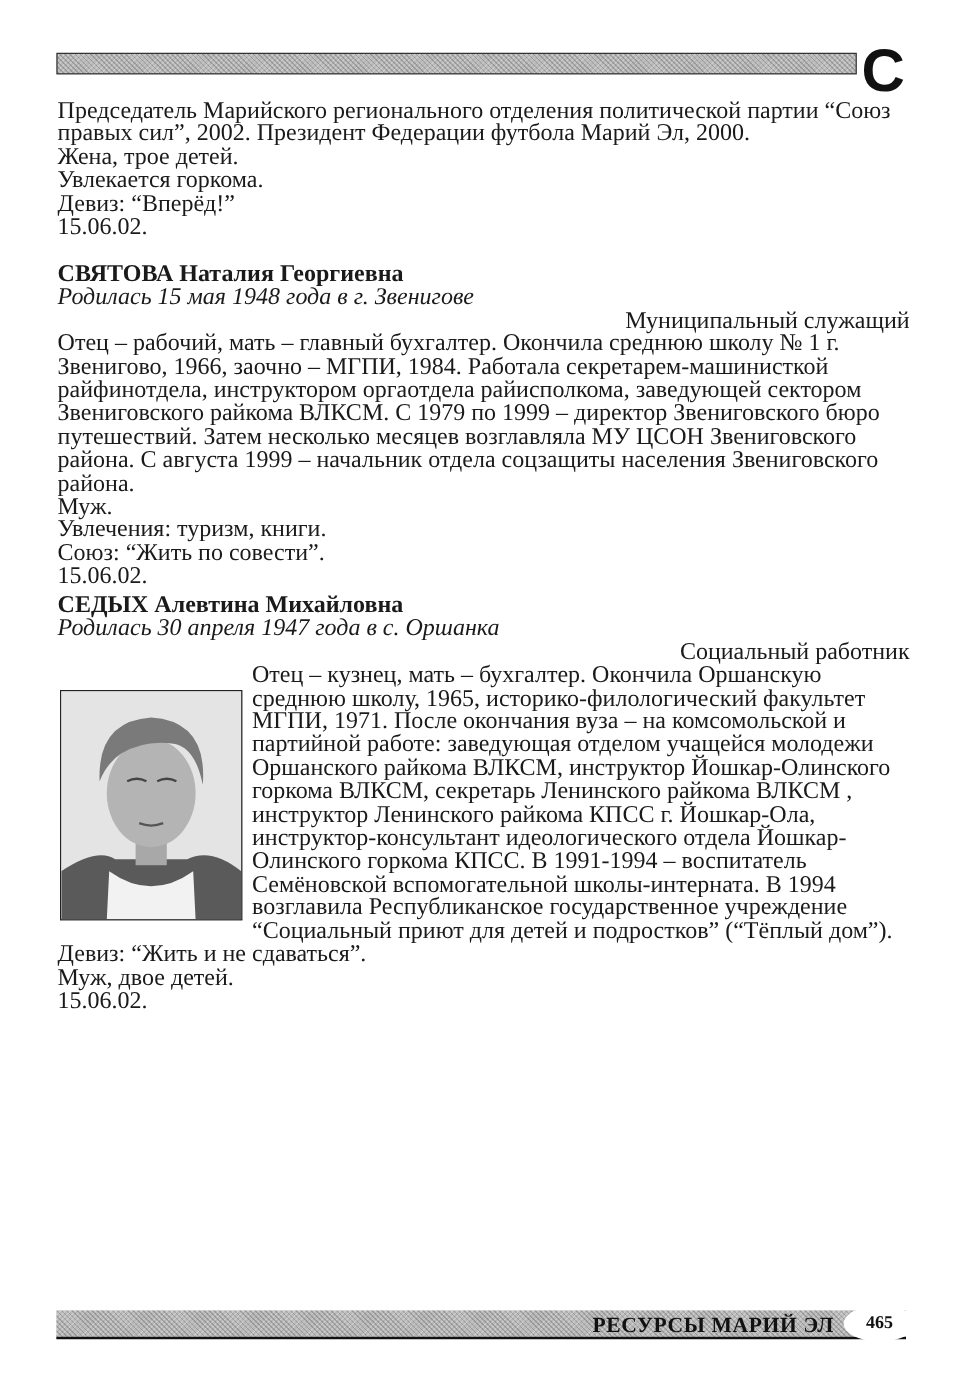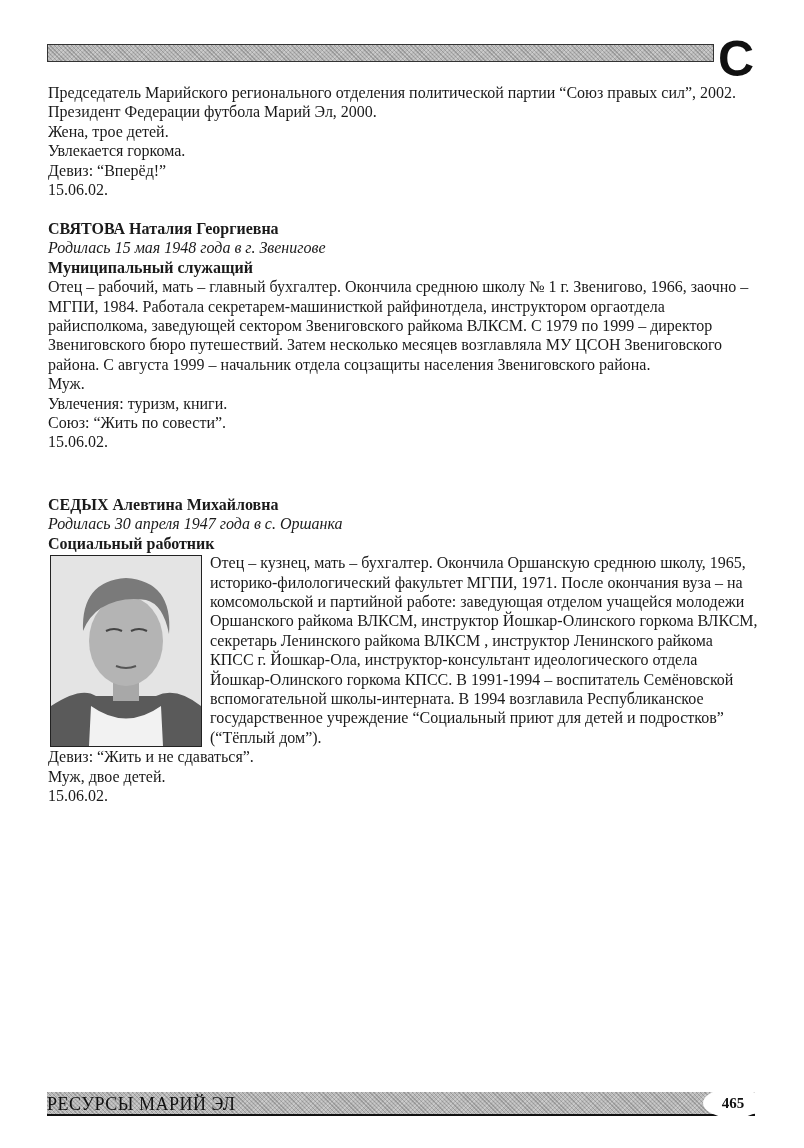--- a/index.html
+++ b/index.html
@@ -8,36 +8,36 @@
     .hatch {
       background-color: #b9b9b9;
       background-image:
         repeating-linear-gradient(45deg, rgba(0,0,0,0.18) 0 1px, transparent 1px 3px),
         repeating-linear-gradient(-45deg, rgba(255,255,255,0.25) 0 1px, transparent 1px 3px);
     }
     #top-bar { position: absolute; left: 47px; top: 44px; width: 667px; height: 18px;
       border: 1px solid #333; box-sizing: border-box; }
     #section-letter { position: absolute; left: 718px; top: 34px; font-family: "Liberation Sans", sans-serif;
       font-weight: bold; font-size: 50px; line-height: 50px; color: #111; }
-    .content { position: absolute; left: 48px; width: 710px; font-size: 16px; line-height: 19.4px; }
+    .content { position: absolute; left: 48px; width: 710px; font-size: 20px; line-height: 19.4px; }
     .p { margin: 0; }
     .name { font-weight: bold; }
     .birth { font-style: italic; }
-    .prof { font-weight: bold; }
+    .prof { font-weight: normal; text-align: right; }
     #entry-1 { top: 83px; }
     #entry-2 { top: 219px; }
     #entry-3 { top: 495px; }
     .photo-wrap { display: flex; margin-top: 0; align-items: center; }
     .photo { width: 150px; height: 190px; border: 1.5px solid #222; margin: 2px 8px 0 2px; flex: 0 0 auto;
       background: #ddd; position: relative; overflow: hidden; }
     .photo svg { display: block; }
     .bio-side { flex: 1; }
     #bottom-bar { position: absolute; left: 47px; top: 1092px; width: 708px; height: 22px; border-bottom: 2px solid #111; }
-    #bottom-title { position: absolute; left: 0; right: 60px; top: 0; text-align: left; font-size: 18px;
-      line-height: 24px; font-weight: normal; letter-spacing: 0.5px; color: #111; }
+    #bottom-title { position: absolute; left: 0; right: 60px; top: 0; text-align: right; font-size: 18px;
+      line-height: 24px; font-weight: bold; letter-spacing: 0.5px; color: #111; }
     #page-number { position: absolute; left: 656px; top: -4px; width: 60px; height: 30px; border-radius: 50%;
       background: #fff; text-align: center; line-height: 30px; font-weight: bold; font-size: 15px; color: #111; }
   </style>
 </head>
 <body>
 
 <div id="top-bar" class="hatch"></div>
 <div id="section-letter">С</div>
 
 <div id="entry-1" class="content">

